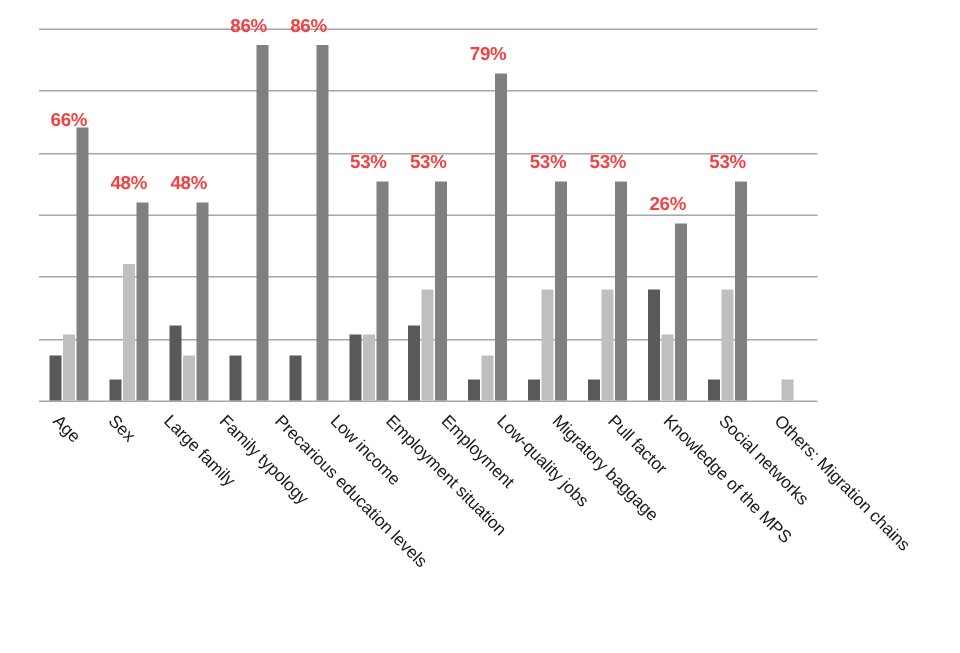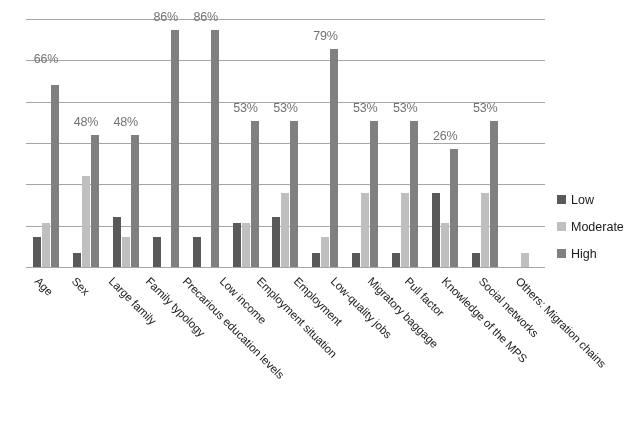--- a/index.html
+++ b/index.html
@@ -73,24 +73,24 @@
   }
   .bar.low      { background: #595959; }
   .bar.moderate { background: #bfbfbf; }
   .bar.high     { background: #808080; }
 
   .bar-label {
     position: absolute;
     left: 50%;
     transform: translateX(-50%);
     font-size: 12.5px;
-    color: #737373;
+    color: #ef4444;
     white-space: nowrap;
     letter-spacing: -0.2px;
-    font-weight: 400;
+    font-weight: 700;
   }
 
   
   #cat-layer {
     position: absolute;
     left: 26px;
     top: 269px;
     width: 519px;
     height: 160px;
   }
@@ -152,21 +152,21 @@
         <div class="gridline" style="top: 124px;"></div>
         <div class="gridline" style="top: 82.6667px;"></div>
         <div class="gridline" style="top: 41.3333px;"></div>
         <div class="gridline" style="top: 0px;"></div>
       </div>
     <div id="bars-layer">
         <div class="bar-group">
           <div class="bar low" title="Low: 11%" style="height: 30.3111px;"></div>
           <div class="bar moderate" title="Moderate: 16%" style="height: 44.0889px;"></div>
           <div class="bar high" title="High: 66%" style="height: 181.867px;"></div>
-          <div class="bar-label" style="bottom: 201px;">66%</div>
+          <div class="bar-label" style="bottom: 180px;">66%</div>
         </div>
         <div class="bar-group">
           <div class="bar low" title="Low: 5%" style="height: 13.7778px;"></div>
           <div class="bar moderate" title="Moderate: 33%" style="height: 90.9333px;"></div>
           <div class="bar high" title="High: 48%" style="height: 132.267px;"></div>
           <div class="bar-label" style="bottom: 138.267px;">48%</div>
         </div>
         <div class="bar-group">
           <div class="bar low" title="Low: 18%" style="height: 49.6px;"></div>
           <div class="bar moderate" title="Moderate: 11%" style="height: 30.3111px;"></div>
@@ -273,28 +273,14 @@
         <div class="cat-text">Knowledge of the MPS</div>
       </div>
       <div class="cat-slot" style="left: 459.393px;">
         <div class="cat-text">Social networks</div>
       </div>
       <div class="cat-slot" style="left: 496.464px;">
         <div class="cat-text">Others: Migration chains</div>
       </div>
     </div>
 
-  <div id="legend">
-      <div class="legend-row">
-        <span class="legend-swatch low"></span>
-        <span class="legend-text">Low</span>
-      </div>
-      <div class="legend-row">
-        <span class="legend-swatch moderate"></span>
-        <span class="legend-text">Moderate</span>
-      </div>
-      <div class="legend-row">
-        <span class="legend-swatch high"></span>
-        <span class="legend-text">High</span>
-      </div>
-    </div>
 
 </div>
 
 </body></html>

